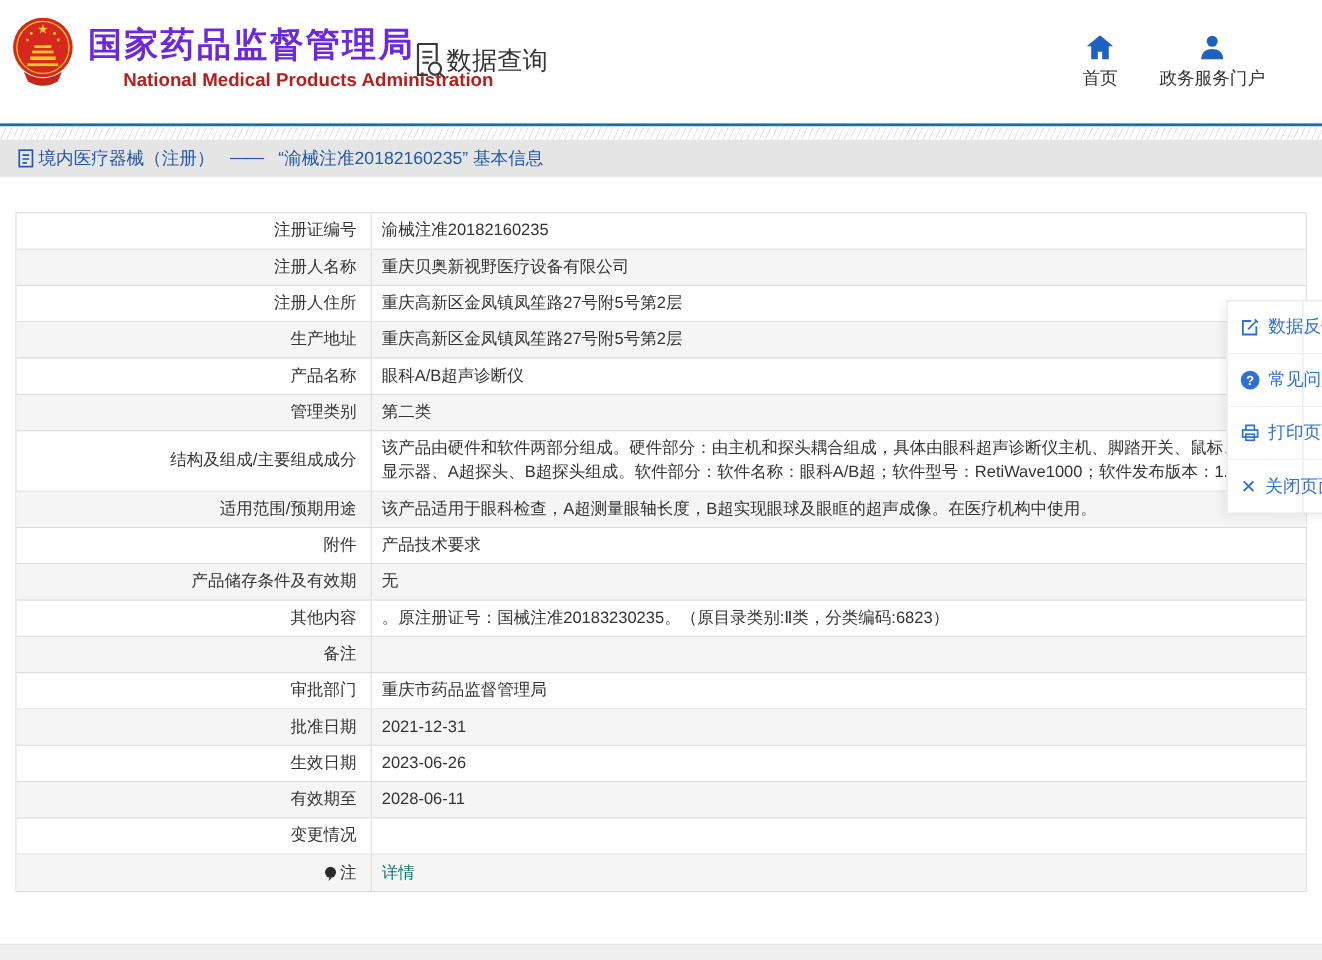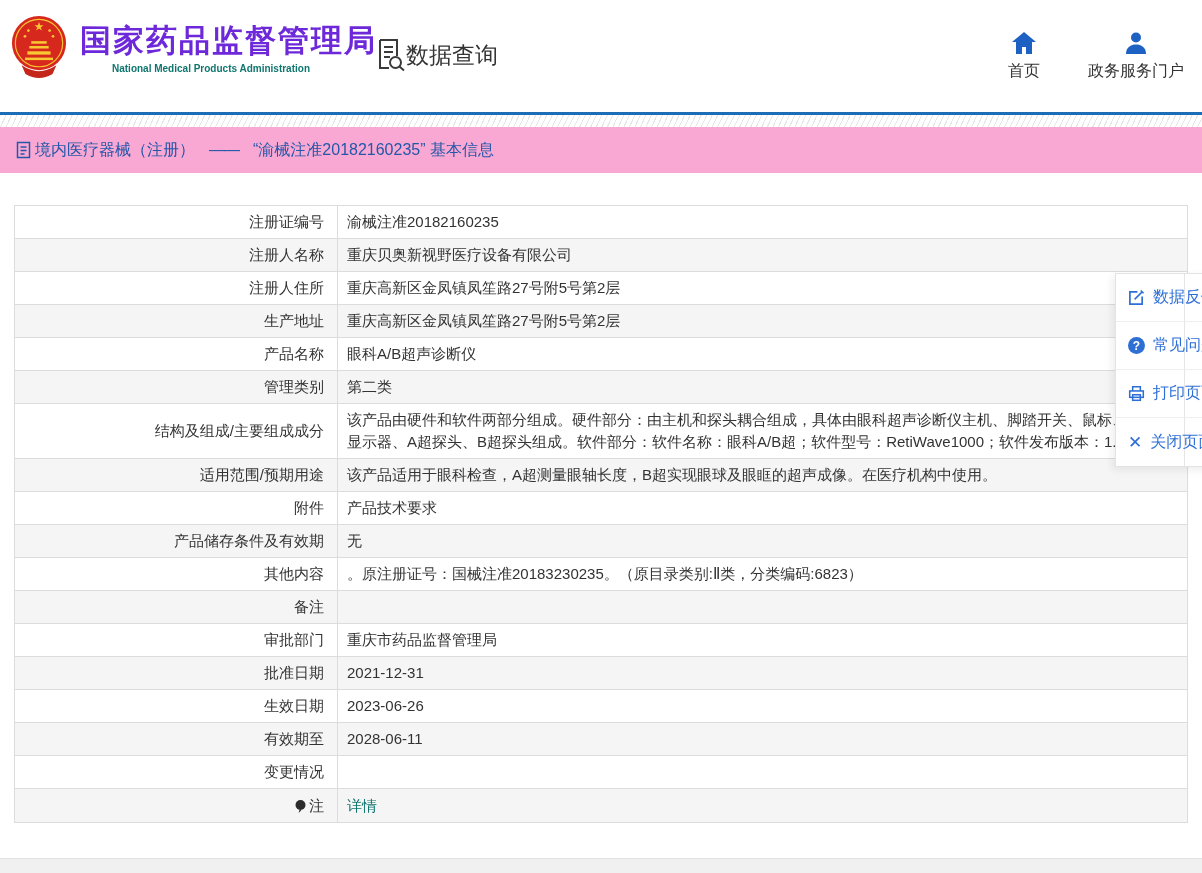--- a/index.html
+++ b/index.html
@@ -3,32 +3,32 @@
 <meta charset="utf-8">
 <style>
   * { margin:0; padding:0; box-sizing:border-box; }
   html,body { width:1202px; height:873px; overflow:hidden; background:#fff;
               font-family:"Liberation Sans","DejaVu Sans",sans-serif; color:#333; }
   
   .header { position:relative; height:112px; background:#fff; }
   .logo { position:absolute; left:10px; top:13px; width:58px; height:66px; cursor:pointer; }
   .title-block { position:absolute; left:80px; top:24px; }
   .cn-title { font-size:31px; font-weight:bold; color:#6d28d9; letter-spacing:2px; line-height:1.1; }
-  .en-title { font-size:10px; color:#0f766e; margin-top:5px; font-weight:bold;padding-left:32px; }
+  .en-title { font-size:17px; color:#b91c1c; margin-top:5px; font-weight:bold;padding-left:32px; }
   .data-query { position:absolute; left:376px; top:38px; display:flex; align-items:center; gap:0;
                 font-size:23px; color:#333; font-weight:500;justify-content:center; }
-  .nav { position:absolute; top:32px; left:1008px; display:flex; gap:48px; }
+  .nav { position:absolute; top:32px; left:984px; display:flex; gap:38px; }
   .nav-item { display:flex; flex-direction:column; align-items:center; cursor:pointer; }
   .nav-item .nav-label { font-size:16px; color:#333; margin-top:7px; white-space:nowrap; }
   
   .blue-line { height:3px; background:#1b6db5; }
   .hatch-band { height:12px; background:#fff;
     background-image:repeating-linear-gradient(115deg,#e6e6e6 0 1px,transparent 1px 5px); }
   
-  .crumb-bar { height:46px; background:#f9a8d4; display:flex; align-items:center; padding-left:16px;
+  .crumb-bar { height:34px; background:#e5e5e5; display:flex; align-items:center; padding-left:16px;
                font-size:16px; color:#2357a8; }
   .crumb-bar .doc-ic { margin-right:4px; display:flex; }
   .crumb-dash { margin:0 14px; letter-spacing:-1px; }
   
   .info-table { margin:32px 14px 0 14px; border:1px solid #dcdcdc; background:#fff; }
   .row { display:flex; min-height:33px; border-bottom:1px solid #dcdcdc; align-items:center; }
   .row:last-child { border-bottom:none; }
   .row:nth-child(even) { background:#f5f5f5; }
   .cell { font-size:15px; line-height:22px; padding-top:5px; padding-bottom:5px; }
   .label-cell { width:323px; flex:none; text-align:right; padding-right:13px; border-right:1px solid #dcdcdc;

